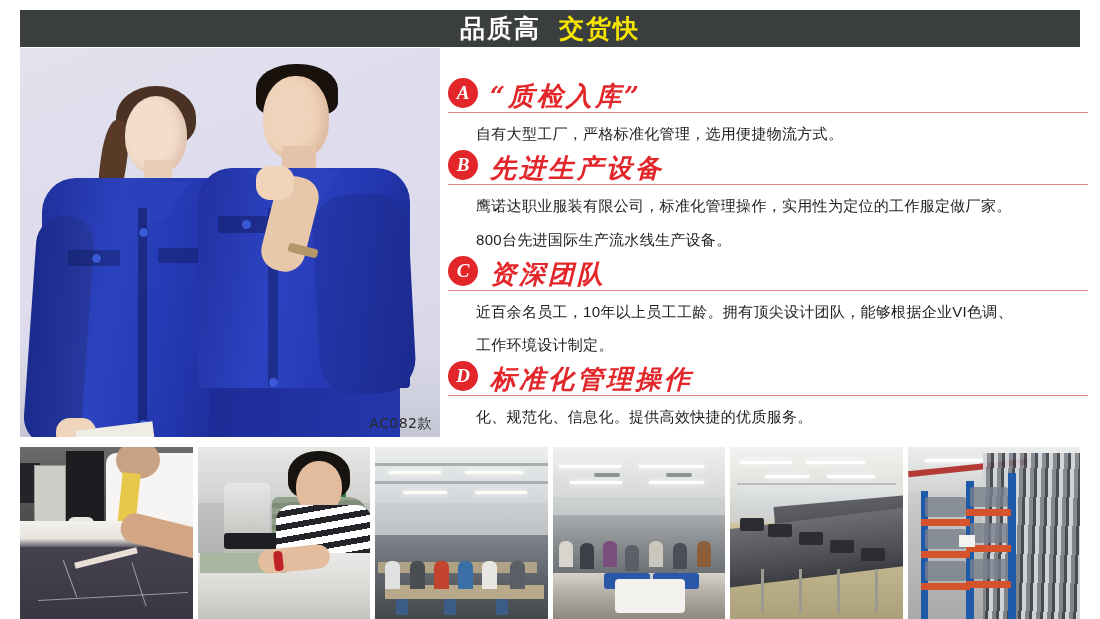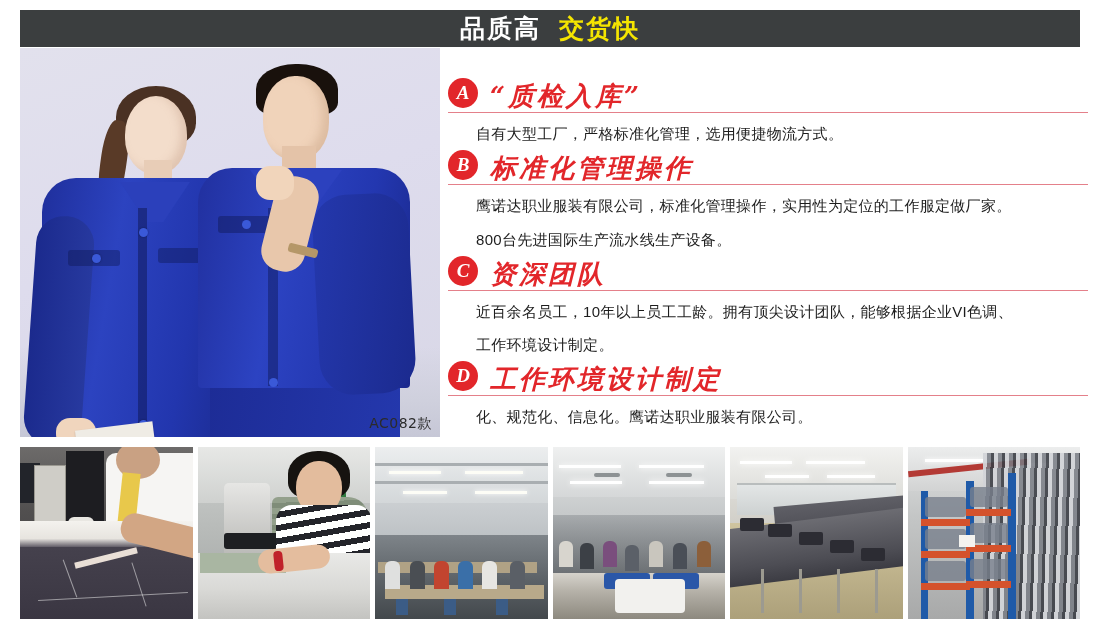--- a/index.html
+++ b/index.html
@@ -626,21 +626,21 @@
         <div class="feature-title">“质检入库”</div>
       </div>
       <div class="feature-body">
         <span class="line">自有大型工厂，严格标准化管理，选用便捷物流方式。</span>
       </div>
     </div>
 
     <div class="feature">
       <div class="head-row">
         <div class="badge">B</div>
-        <div class="feature-title">标准化管理操作</div>
+        <div class="feature-title">先进生产设备</div>
       </div>
       <div class="feature-body">
         <span class="line">鹰诺达职业服装有限公司，标准化管理操作，实用性为定位的工作服定做厂家。</span>
         <span class="line">800台先进国际生产流水线生产设备。</span>
       </div>
     </div>
 
     <div class="feature">
       <div class="head-row">
         <div class="badge">C</div>
@@ -648,24 +648,24 @@
       </div>
       <div class="feature-body">
         <span class="line">近百余名员工，10年以上员工工龄。拥有顶尖设计团队，能够根据企业VI色调、</span>
         <span class="line">工作环境设计制定。</span>
       </div>
     </div>
 
     <div class="feature">
       <div class="head-row">
         <div class="badge">D</div>
-        <div class="feature-title">工作环境设计制定</div>
+        <div class="feature-title">标准化管理操作</div>
       </div>
       <div class="feature-body">
-        <span class="line">化、规范化、信息化。鹰诺达职业服装有限公司。</span>
+        <span class="line">化、规范化、信息化。提供高效快捷的优质服务。</span>
       </div>
     </div>
 
   </div>
 
   <div class="strip">
 
     <div class="cell p1">
       <div class="monitor"></div>
       <div class="pc"></div>

